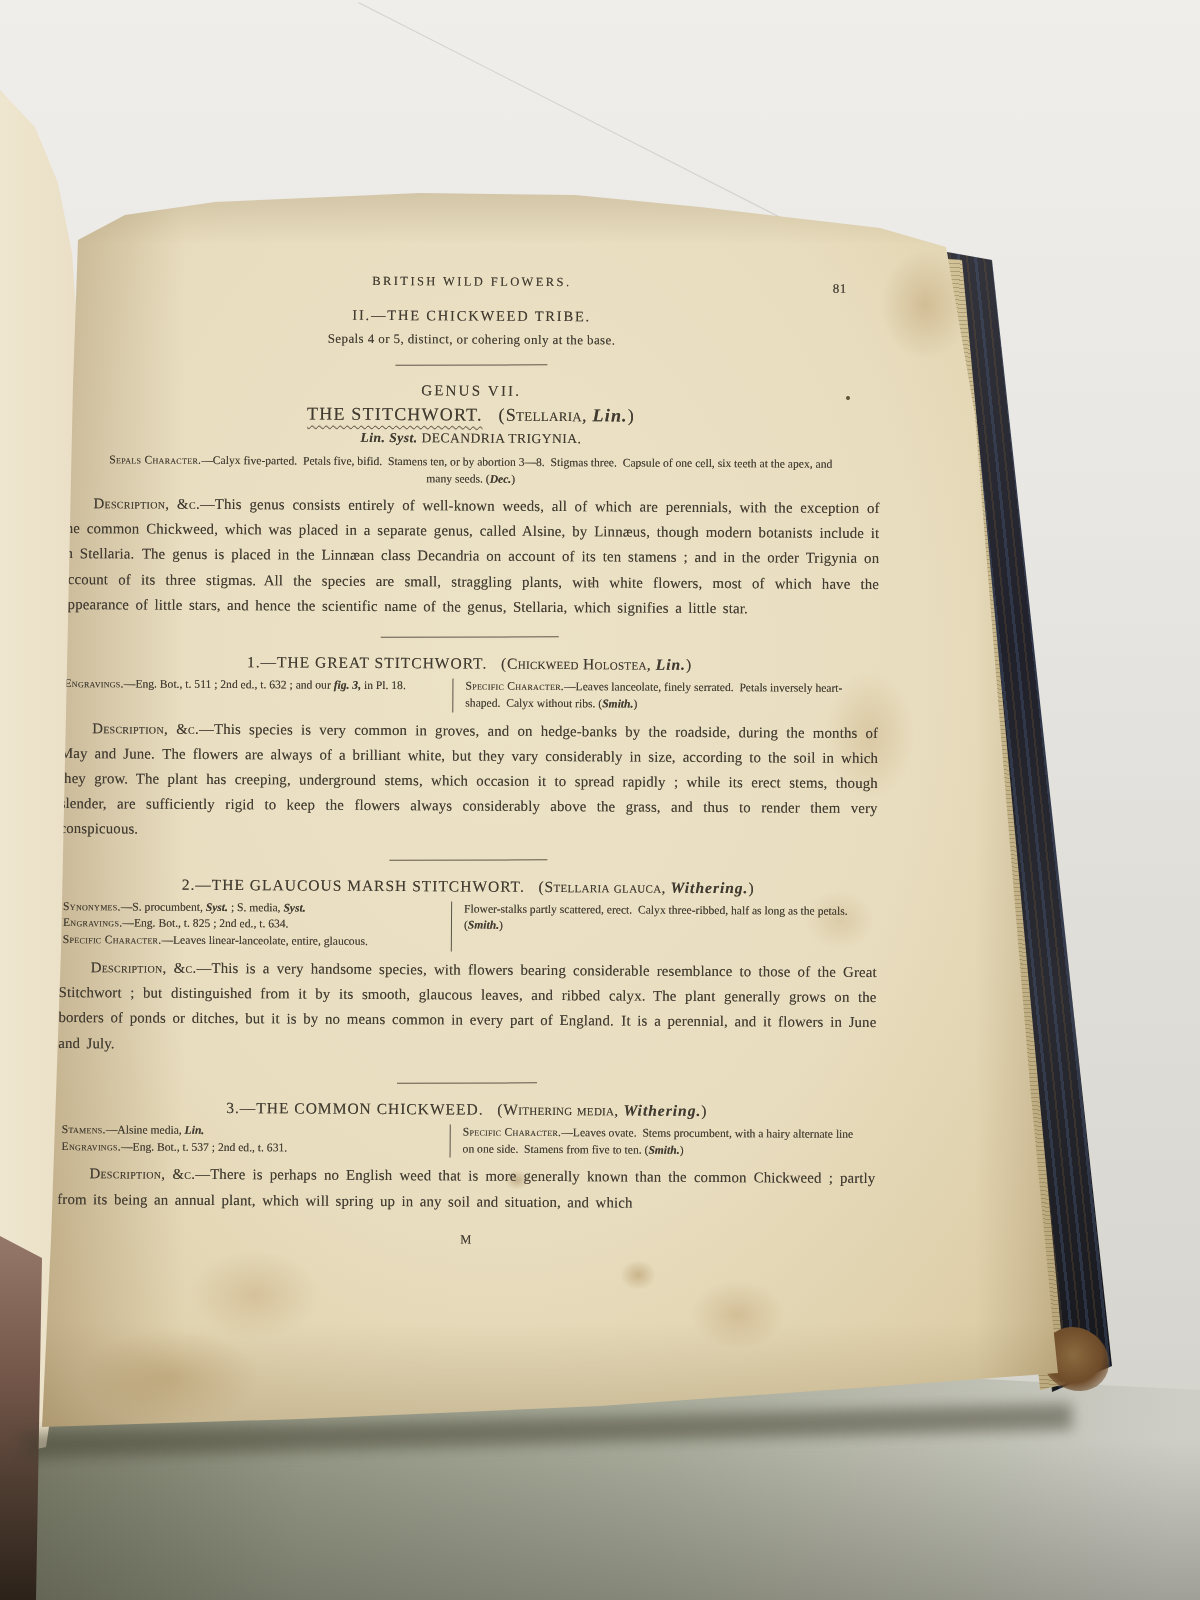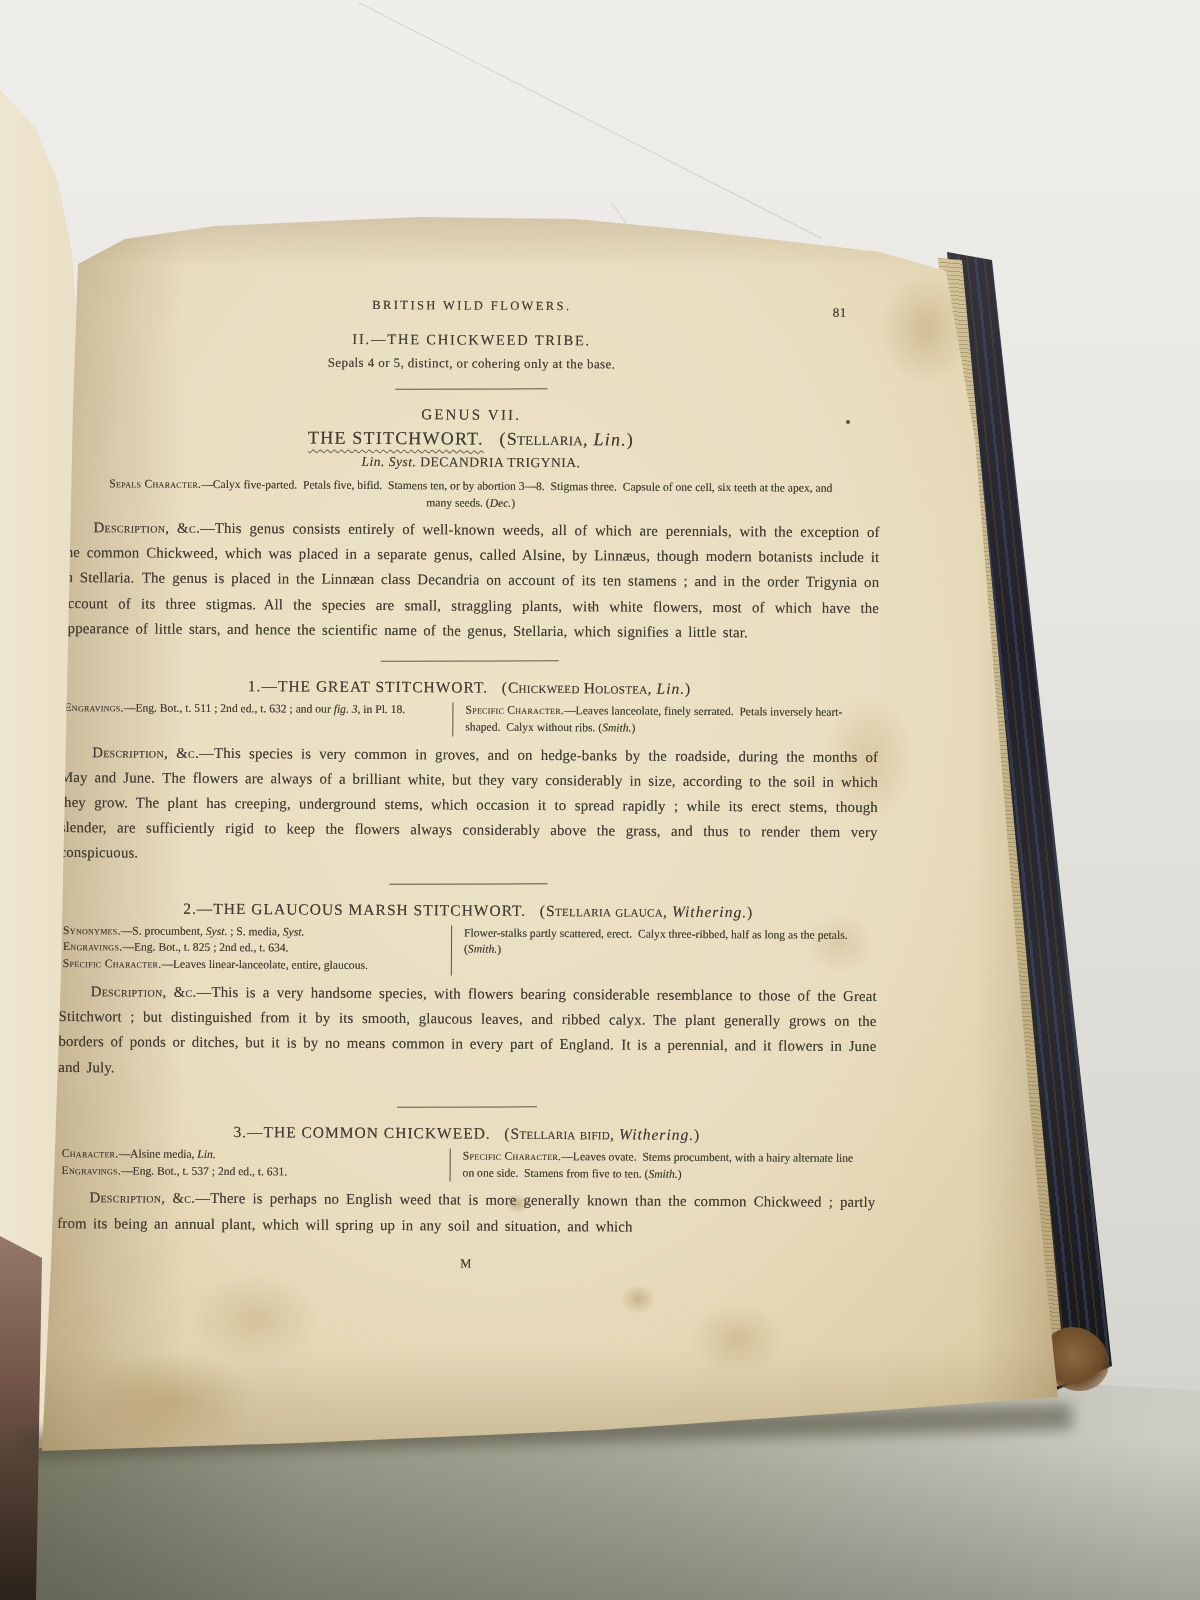--- a/index.html
+++ b/index.html
@@ -61,21 +61,21 @@
     clip-path:polygon(0 6px,42px 28px,36px 370px,0 370px);
     background:linear-gradient(180deg,#97796c 0%,#76584b 38%,#4b3a2f 72%,#2c2219 100%);
   }
   .page-bottom-shadow{
     position:absolute;left:22px;top:1418px;width:1050px;height:26px;
     background:rgba(66,64,48,.5);filter:blur(7px);transform:rotate(-1.6deg);
   }
 
   
   .page{
-    position:absolute;left:35px;top:214px;width:1030px;height:1242px;
+    position:absolute;left:35px;top:190px;width:1030px;height:1242px;
     clip-path:polygon(43px 50px,90px 25px,180px 12px,385px 3px,540px 5px,665px 17px,845px 38px,911px 57px,
       940px 225px,970px 595px,995px 895px,1017px 1125px,1023px 1183px,
       865px 1195px,565px 1216px,265px 1229px,7px 1237px,
       16px 1050px,26px 760px,33px 430px,38px 195px);
     background:radial-gradient(ellipse at 45% 38%,#ece2c6 0%,#e8ddbf 52%,#decfa9 84%,#d2c398 100%);
     filter:drop-shadow(0 -2px 3px rgba(100,95,80,.4));
   }
   .shade{position:absolute;pointer-events:none;}
   .shade.gutter{left:0;top:0;width:150px;height:100%;
     background:linear-gradient(to right,rgba(125,95,55,.32),rgba(125,95,55,0));}
@@ -117,21 +117,21 @@
   .genus-title{text-align:center;margin-top:5px;font-size:18px;letter-spacing:1.2px;}
   .lin-syst{text-align:center;margin-top:5px;font-size:13.5px;letter-spacing:.5px;}
   .gen-char{margin:8px auto 0;width:89%;text-align:center;font-size:11.6px;line-height:16.5px;}
   .para{margin:6px 6px 0;text-align:justify;font-size:14.8px;line-height:25.2px;word-spacing:2.6px;letter-spacing:.15px;text-indent:32px;}
   .species-head{text-align:center;font-size:15.5px;letter-spacing:1px;margin-top:17px;}
   .cols{display:flex;margin:6px 0 0 10px;font-size:11.6px;line-height:16.8px;}
   .col-left{width:378px;padding-right:10px;}
   .col-right{width:392px;border-left:1px solid #5a544a;padding-left:12px;}
   .sig{text-align:center;margin-top:18px;font-size:12.5px;letter-spacing:.5px;}
   .s-sc{font-variant:small-caps;letter-spacing:.3px;}
-  .s-it{font-style:italic;}
+  .s-it{font-style:italic;font-weight:bold;}
   .s-wavy{text-decoration:underline wavy rgba(78,70,56,.7);text-decoration-thickness:1px;text-underline-offset:5px;}
 </style>
 </head>
 <body>
 
 <div class="scene">
   <div class="scratch s1"></div>
   <div class="scratch s2"></div>
   <div class="scratch s3"></div>
 
@@ -203,24 +203,24 @@
           <div><span class="s-sc">Specific Character.</span><span class="s-n">—Leaves linear-lanceolate, entire, glaucous.</span></div>
         </div>
         <div class="col-right">
           <div><span class="s-n">Flower-stalks partly scattered, erect. Calyx three-ribbed, half as long as the petals. (</span><span class="s-it">Smith.</span><span class="s-n">)</span></div>
         </div>
       </div>
       <p class="para"><span class="s-sc">Description, &amp;c.</span><span class="s-n">—This is a very handsome species, with flowers bearing considerable resemblance to those of the Great Stitchwort ; but distinguished from it by its smooth, glaucous leaves, and ribbed calyx. The plant generally grows on the borders of ponds or ditches, but it is by no means common in every part of England. It is a perennial, and it flowers in June and July.</span></p>
 
       <hr class="rule r4">
 
-      <div class="species-head"><span class="s-n">3.—THE COMMON CHICKWEED.</span><span class="s-n">  (</span><span class="s-sc">Stellaria bifid,</span><span class="s-n"> </span><span class="s-it">Withering.</span><span class="s-n">)</span></div>
+      <div class="species-head"><span class="s-n">3.—THE COMMON CHICKWEED.</span><span class="s-n">  (</span><span class="s-sc">Withering media,</span><span class="s-n"> </span><span class="s-it">Withering.</span><span class="s-n">)</span></div>
       <div class="cols">
         <div class="col-left">
-          <div><span class="s-sc">Character.</span><span class="s-n">—Alsine media, </span><span class="s-it">Lin.</span></div>
+          <div><span class="s-sc">Stamens.</span><span class="s-n">—Alsine media, </span><span class="s-it">Lin.</span></div>
           <div><span class="s-sc">Engravings.</span><span class="s-n">—Eng. Bot., t. 537 ;  2nd ed., t. 631.</span></div>
         </div>
         <div class="col-right">
           <div><span class="s-sc">Specific Character.</span><span class="s-n">—Leaves ovate. Stems procumbent, with a hairy alternate line on one side. Stamens from five to ten. (</span><span class="s-it">Smith.</span><span class="s-n">)</span></div>
         </div>
       </div>
       <p class="para"><span class="s-sc">Description, &amp;c.</span><span class="s-n">—There is perhaps no English weed that is more generally known than the common Chickweed ; partly from its being an annual plant, which will spring up in any soil and situation, and which</span></p>
 
       <div class="sig">M</div>
 

